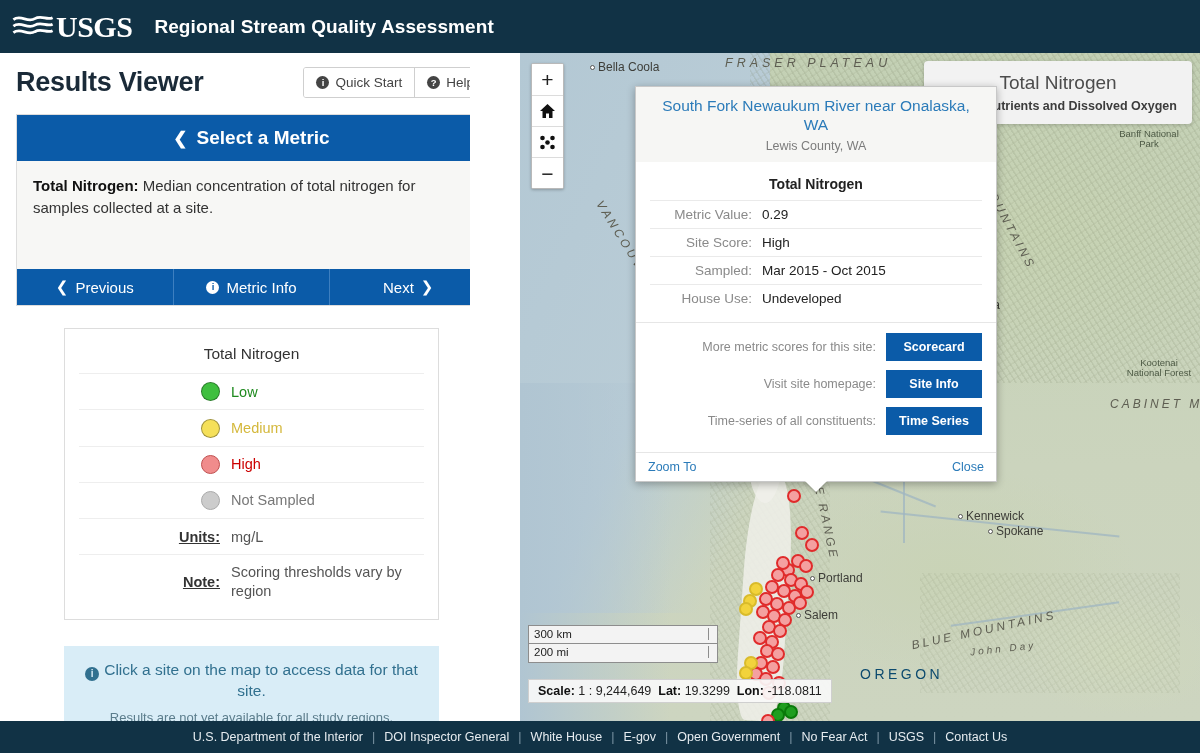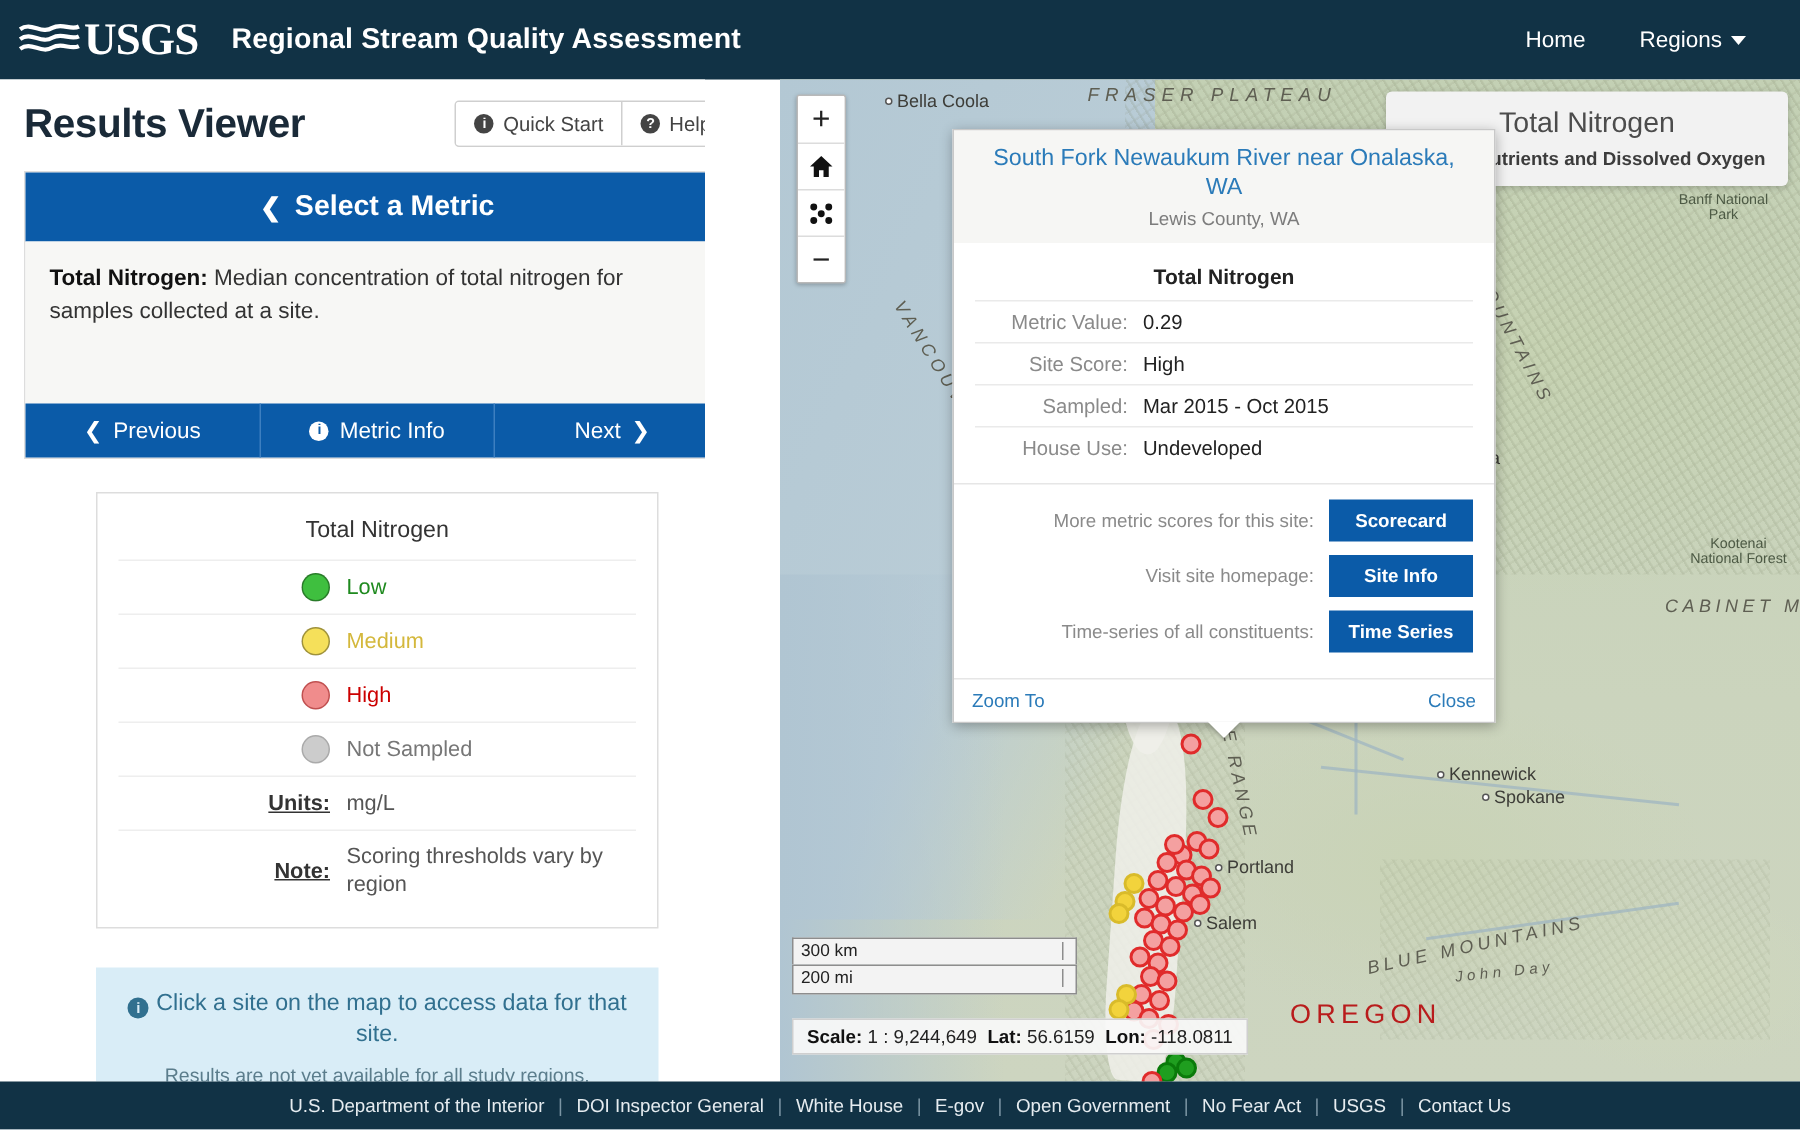--- a/index.html
+++ b/index.html
@@ -166,21 +166,21 @@
   .map-label {
     position:absolute; color:#4a4a42; font-family:"Liberation Sans", sans-serif;
     white-space:nowrap; pointer-events:none;
   }
   .ml-city { font-size:12px; color:#3d3d38; }
   .ml-city .citydot {
     display:inline-block; width:5px; height:5px; border:1px solid #555; border-radius:50%;
     background:#fff; margin-right:3px; vertical-align:1px;
   }
   .ml-region { font-size:12.5px; font-style:italic; letter-spacing:4px; color:#5e5e52; }
-  .ml-state { font-size:18px; letter-spacing:3.5px; color:#b91c1c; }
+  .ml-state { font-size:14px; letter-spacing:3.5px; color:#0c4a6e; }
   .ml-park { font-size:9.5px; color:#4d5a45; text-align:center; line-height:1.1; }
   .ml-range { font-size:12px; font-style:italic; letter-spacing:3px; color:#5e5e52; }
 
   
   #map-controls {
     position:absolute; left:11px; top:10px; width:33px;
     background:#fff; border:1px solid #b9b9b9; border-radius:2px; overflow:hidden;
     box-shadow:0 1px 3px rgba(0,0,0,0.25);
   }
   .mc-btn {
@@ -264,28 +264,20 @@
 <div id="topbar">
   <div id="logo-wrap">
     <svg class="usgs-wave" viewBox="0 0 44 30">
       <path d="M1 7 C9 1, 16 11, 24 6 C31 2, 37 8, 43 5" stroke="#fff" stroke-width="3" fill="none"></path>
       <path d="M1 14 C9 8, 16 18, 24 13 C31 9, 37 15, 43 12" stroke="#fff" stroke-width="3" fill="none"></path>
       <path d="M1 21 C9 15, 16 25, 24 20 C31 16, 37 22, 43 19" stroke="#fff" stroke-width="3" fill="none"></path>
     </svg>
     <span id="usgs-word">USGS</span>
   </div>
   <div id="app-title">Regional Stream Quality Assessment</div>
-  <div id="topnav">
-    <div class="topnav-item">
-      <span>Home</span>
-    </div>
-    <div class="topnav-item">
-      <span>Regions</span><span class="caret-down"></span>
-    </div>
-  </div>
 </div>
 
 <div id="leftpanel">
   <div id="panel-inner">
 
     <div id="panel-head">
       <div id="page-title">Results Viewer</div>
       <div id="head-btns">
         <div class="head-btn">
           <i class="circ-i">i</i>
@@ -492,21 +484,21 @@
     <div class="sb-line">
       <span>200 mi</span>
       <span class="sb-tick"></span>
     </div>
   </div>
 
   <div id="scale-readout">
     <b>Scale:</b>
     <span>1 : 9,244,649</span>&nbsp;
     <b>Lat:</b>
-    <span>56.6159</span>&nbsp;
+    <span>19.3299</span>&nbsp;
     <b>Lon:</b>
     <span>-118.0811</span>
   </div>
 
   <div id="metric-overlay">
     <div id="mo-title">Total Nitrogen</div>
     <div id="mo-sub">Water - Nutrients and Dissolved Oxygen</div>
   </div>
 
   <div id="popup">

